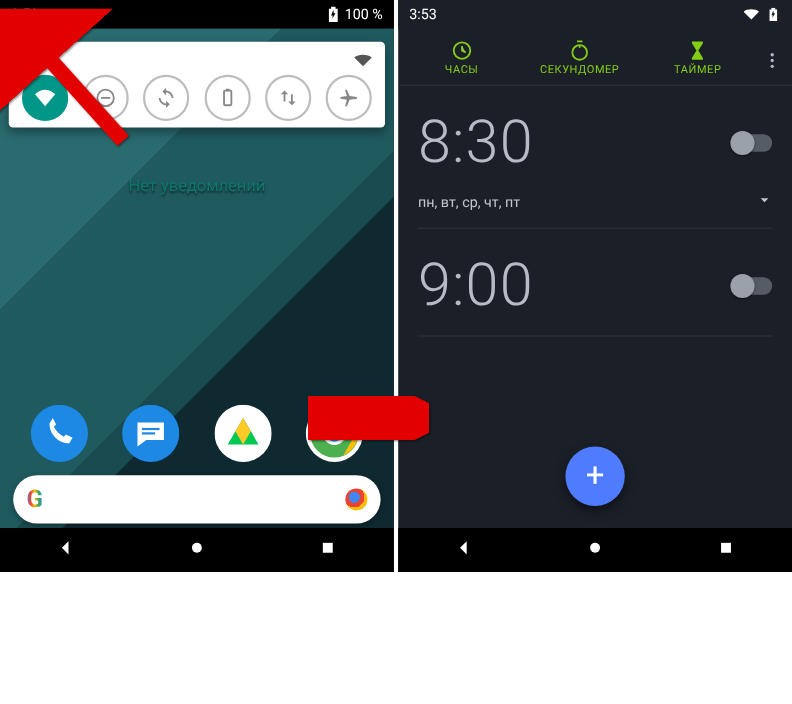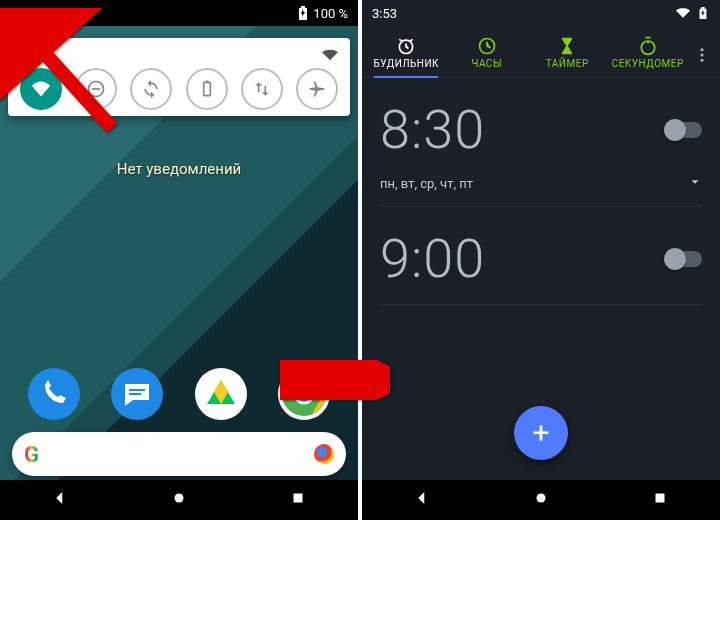--- a/index.html
+++ b/index.html
@@ -53,21 +53,21 @@
     border:2px solid #bdbdbd;
     display:flex; align-items:center; justify-content:center;
     color:#777;
   }
   .left .qs-tile.active {
     background:#009688; border-color:#009688; color:#fff;
   }
   .left .qs-tile svg { width:20px; height:20px; }
   .left .no-notif {
     position:absolute; top:160px; left:0; right:0;
-    text-align:center; color:#fef9c3; font-size:15px;
+    text-align:center; color:#0f766e; font-size:15px;
     text-shadow:0 1px 2px rgba(0,0,0,.6);
     z-index:4;
   }
   .left .dock {
     position:absolute; bottom:100px; left:0; right:0;
     display:flex; justify-content:space-around; padding:0 12px;
     z-index:4;
   }
   .left .dock .app {
     width:52px; height:52px; border-radius:50%;
@@ -292,46 +292,39 @@
           <path fill="#fff" d="M12 16L0 4C3 1 7 0 12 0s9 1 12 4z"></path>
         </svg>
       <svg viewBox="0 0 8 14">
           <path fill="#fff" d="M2 0h4v2h2v12H0V2h2z"></path>
           <path fill="#1b2028" d="M4 3l-2 5h1.5L3 11l3-5H4.5z"></path>
         </svg>
     </span>
   </div>
 
   <div class="tabs">
-    <div class="tab active">
-      <svg viewBox="0 0 24 24">
-          <circle cx="12" cy="13" r="8" fill="none" stroke="currentColor" stroke-width="2"></circle>
-          <path stroke="currentColor" stroke-width="2" d="M4 4l3 2M20 4l-3 2M12 9v4l3 2"></path>
-        </svg>
-      <span>БУДИЛЬНИК</span>
-    </div>
     <div class="tab">
       <svg viewBox="0 0 24 24">
           <circle cx="12" cy="12" r="9" fill="none" stroke="currentColor" stroke-width="2"></circle>
           <path stroke="currentColor" stroke-width="2" d="M12 7v5l4 2"></path>
         </svg>
       <span>ЧАСЫ</span>
     </div>
     <div class="tab">
       <svg viewBox="0 0 24 24">
-          <path fill="currentColor" d="M6 2h12v2l-5 8 5 8v2H6v-2l5-8-5-8z"></path>
-        </svg>
-      <span>ТАЙМЕР</span>
+          <circle cx="12" cy="14" r="8" fill="none" stroke="currentColor" stroke-width="2"></circle>
+          <path stroke="currentColor" stroke-width="2" d="M9 2h6M12 6v3"></path>
+        </svg>
+      <span>СЕКУНДОМЕР</span>
     </div>
     <div class="tab">
       <svg viewBox="0 0 24 24">
-          <circle cx="12" cy="14" r="8" fill="none" stroke="currentColor" stroke-width="2"></circle>
-          <path stroke="currentColor" stroke-width="2" d="M9 2h6M12 6v3"></path>
-        </svg>
-      <span>СЕКУНДОМЕР</span>
+          <path fill="currentColor" d="M6 2h12v2l-5 8 5 8v2H6v-2l5-8-5-8z"></path>
+        </svg>
+      <span>ТАЙМЕР</span>
     </div>
     <div class="overflow">
       <svg viewBox="0 0 24 24" width="18" height="18">
           <circle cx="12" cy="5" r="2" fill="#b0b8c4"></circle>
           <circle cx="12" cy="12" r="2" fill="#b0b8c4"></circle>
           <circle cx="12" cy="19" r="2" fill="#b0b8c4"></circle>
         </svg>
     </div>
   </div>
 

